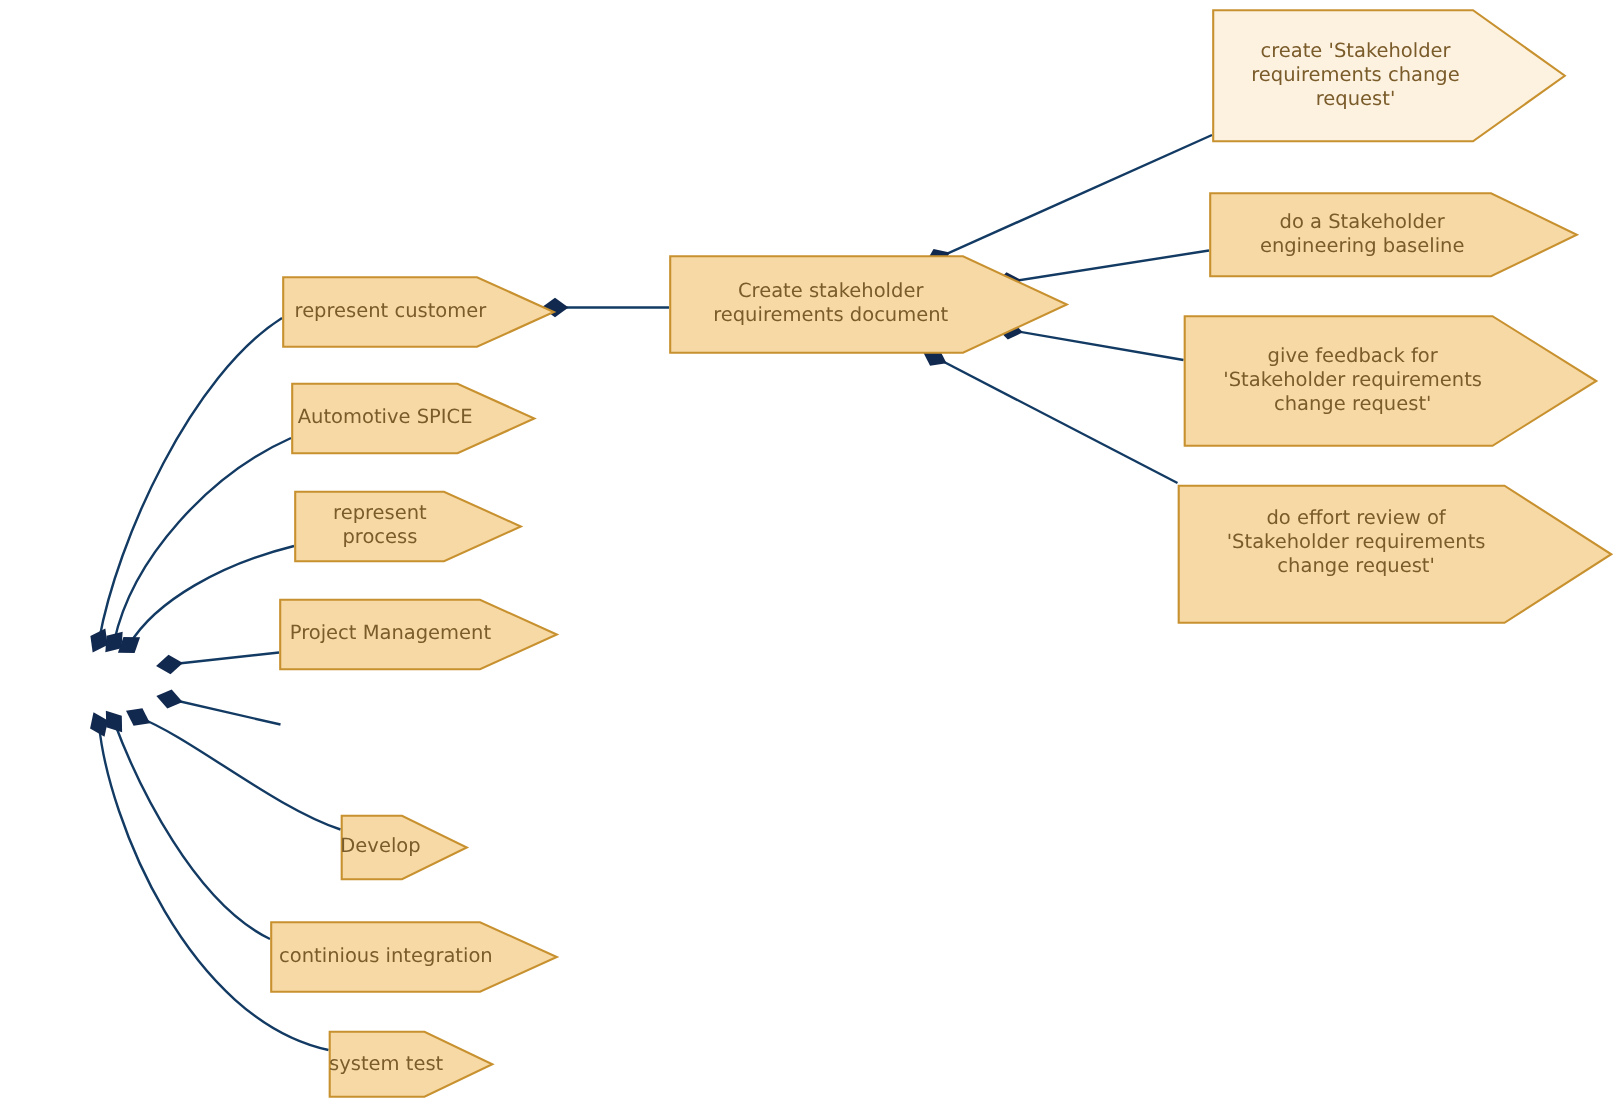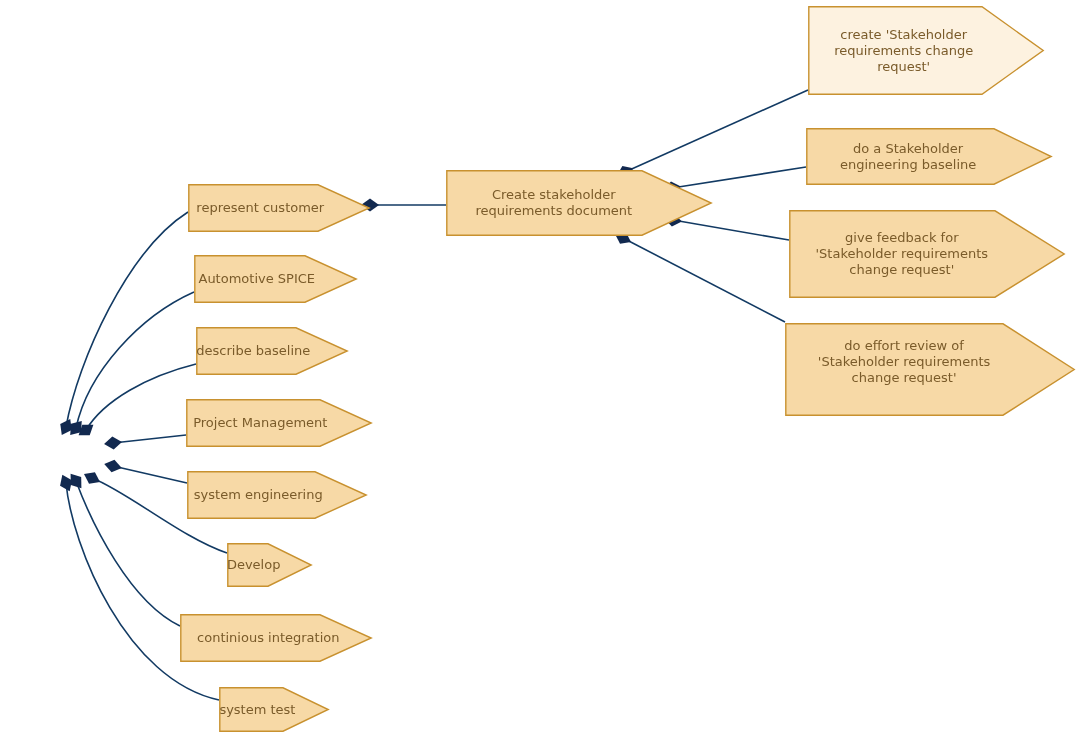--- a/index.html
+++ b/index.html
@@ -125,45 +125,39 @@
       <div class="node" style="left: 194px; top: 255px; width: 163px; height: 48px;">
         <svg class="node-svg" width="163" height="48" viewBox="0 0 163 48">
           <polygon points="0.8,0.8 111,0.8 162.2,24 111,47.2 0.8,47.2" fill="#f7d9a6" stroke="#c8912f" stroke-width="1.4" stroke-linejoin="miter"></polygon>
         </svg>
         <div class="node-label" style="width: 125.56px; height: 48px;">Automotive SPICE</div>
       </div>
       <div class="node" style="left: 196px; top: 327px; width: 152px; height: 48px;">
         <svg class="node-svg" width="152" height="48" viewBox="0 0 152 48">
           <polygon points="0.8,0.8 100,0.8 151.2,24 100,47.2 0.8,47.2" fill="#f7d9a6" stroke="#c8912f" stroke-width="1.4" stroke-linejoin="miter"></polygon>
         </svg>
-        <div class="node-label" style="width: 114.56px; height: 48px;">describe baseline</div>
+        <div class="node-label" style="width: 114.56px; height: 48px;">represent process</div>
       </div>
       <div class="node" style="left: 186px; top: 399px; width: 186px; height: 48px;">
         <svg class="node-svg" width="186" height="48" viewBox="0 0 186 48">
           <polygon points="0.8,0.8 134,0.8 185.2,24 134,47.2 0.8,47.2" fill="#f7d9a6" stroke="#c8912f" stroke-width="1.4" stroke-linejoin="miter"></polygon>
         </svg>
         <div class="node-label" style="width: 148.56px; height: 48px;">Project Management</div>
       </div>
-      <div class="node" style="left: 187px; top: 471px; width: 180px; height: 48px;">
-        <svg class="node-svg" width="180" height="48" viewBox="0 0 180 48">
-          <polygon points="0.8,0.8 128,0.8 179.2,24 128,47.2 0.8,47.2" fill="#f7d9a6" stroke="#c8912f" stroke-width="1.4" stroke-linejoin="miter"></polygon>
-        </svg>
-        <div class="node-label" style="width: 142.56px; height: 48px;">system engineering</div>
-      </div>
       <div class="node" style="left: 227px; top: 543px; width: 85px; height: 44px;">
         <svg class="node-svg" width="85" height="44" viewBox="0 0 85 44">
           <polygon points="0.8,0.8 41,0.8 84.2,22 41,43.2 0.8,43.2" fill="#f7d9a6" stroke="#c8912f" stroke-width="1.4" stroke-linejoin="miter"></polygon>
         </svg>
         <div class="node-label" style="width: 53.32px; height: 44px;">Develop</div>
       </div>
       <div class="node" style="left: 180px; top: 614px; width: 192px; height: 48px;">
         <svg class="node-svg" width="192" height="48" viewBox="0 0 192 48">
           <polygon points="0.8,0.8 140,0.8 191.2,24 140,47.2 0.8,47.2" fill="#f7d9a6" stroke="#c8912f" stroke-width="1.4" stroke-linejoin="miter"></polygon>
         </svg>
-        <div class="node-label" style="width: 154.56px; height: 48px; padding-left: 11px;">continious integration</div>
+        <div class="node-label" style="width: 154.56px; height: 48px;">continious integration</div>
       </div>
       <div class="node" style="left: 219px; top: 687px; width: 110px; height: 45px;">
         <svg class="node-svg" width="110" height="45" viewBox="0 0 110 45">
           <polygon points="0.8,0.8 64,0.8 109.2,22.5 64,44.2 0.8,44.2" fill="#f7d9a6" stroke="#c8912f" stroke-width="1.4" stroke-linejoin="miter"></polygon>
         </svg>
         <div class="node-label" style="width: 76.88px; height: 45px;">system test</div>
       </div>
       <div class="node" style="left: 446px; top: 170px; width: 266px; height: 66px;">
         <svg class="node-svg" width="266" height="66" viewBox="0 0 266 66">
           <polygon points="0.8,0.8 196,0.8 265.2,33 196,65.2 0.8,65.2" fill="#f7d9a6" stroke="#c8912f" stroke-width="1.4" stroke-linejoin="miter"></polygon>

